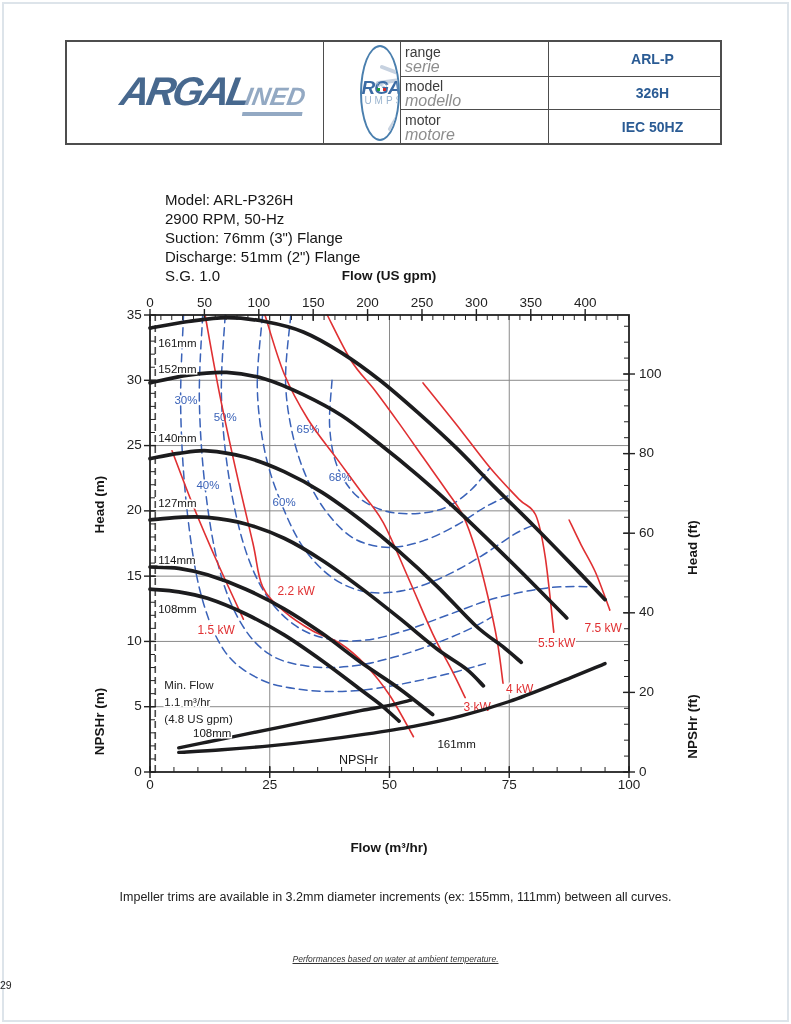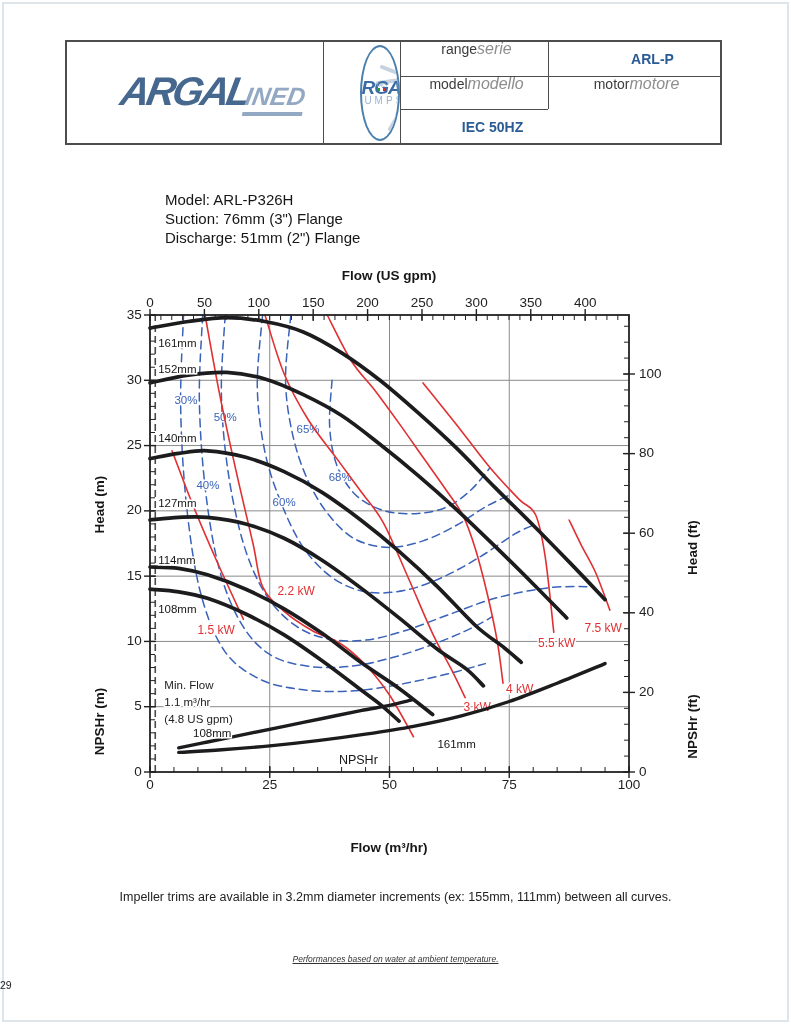--- a/index.html
+++ b/index.html
@@ -8,21 +8,21 @@
   .frame{position:absolute;inset:2px;border:2px solid #dde4ea;pointer-events:none;}
 
   
   #hdr{position:absolute;left:65px;top:40px;width:657px;height:105px;
        border:2px solid #4d4d4d;box-sizing:border-box;display:grid;
        grid-template-columns:256px 77px 148px auto;grid-template-rows:1fr 1fr 1fr;}
   .cell{border-left:1px solid #4d4d4d;border-top:1px solid #4d4d4d;box-sizing:border-box;
         display:flex;align-items:center;padding-left:36px;}
   .cell.noT{border-top:none;} .cell.noL{border-left:none;}
   .logo-cell{grid-row:1/4;justify-content:center;}
-  .lbl-cell{flex-direction:row;align-items:flex-start;justify-content:center;padding-left:4px;}
+  .lbl-cell{flex-direction:column;align-items:flex-start;justify-content:center;padding-left:4px;}
   .lbl-main{font-size:14px;color:#3c3c3c;line-height:15px;}
   .lbl-sub{font-size:16px;color:#8d8d8d;font-style:italic;line-height:13px;}
   .val-cell{justify-content:center;font-weight:bold;font-size:14px;color:#2a5b94;}
   .argal-logo{display:flex;align-items:baseline;transform:skewX(-10deg);}
   .argal-main{font-style:italic;font-weight:bold;font-size:40px;letter-spacing:-3px;color:#47688e;}
   .argal-sub{font-style:italic;font-weight:bold;font-size:25px;letter-spacing:0px;color:#93a9c3;
              border-bottom:4px solid #93a9c3;margin-left:-2px;padding-bottom:1px;}
   .badge-cell{grid-row:1/4;justify-content:center;}
   .badge{position:relative;width:92px;height:92px;border:2px solid #4a7fae;border-radius:50%;
          display:flex;flex-direction:column;align-items:center;justify-content:center;overflow:hidden;background:#fff;}
@@ -83,31 +83,34 @@
         <span class="badge-country">
           <span>ITALY</span><br>
           <span class="flag" style="background:#1e9e3c"></span><span class="flag" style="background:#fff"></span><span class="flag" style="background:#d22b2b"></span>
         </span>
       </div>
     </div>
     <div class="cell lbl-cell">
       <span class="lbl-main">model</span>
       <span class="lbl-sub">modello</span>
     </div>
+    <div class="cell val-cell">326H</div>
     <div class="cell lbl-cell">
       <span class="lbl-main">motor</span>
       <span class="lbl-sub">motore</span>
     </div>
     <div class="cell val-cell">IEC 50HZ</div>
   </div>
 
   <div id="info">
     <div>Model: ARL-P326H</div>
+    <div>2900 RPM, 50-Hz</div>
     <div>Suction: 76mm (3") Flange</div>
     <div>Discharge: 51mm (2") Flange</div>
+    <div>S.G. 1.0</div>
   </div>
 
   <div class="ax-title" style="left:289px;top:268px;width:200px;">Flow (US gpm)</div>
   <div class="ax-title" style="left:289px;top:828px;width:200px;margin-top:12px;">Flow (m³/hr)</div>
   <div class="ax-title vlabel" style="left:24px;top:497px;width:150px;">Head (m)</div>
   <div class="ax-title vlabel" style="left:44px;top:714px;width:110px;">NPSHr (m)</div>
   <div class="ax-title vlabel" style="left:637px;top:540px;width:110px;">Head (ft)</div>
   <div class="ax-title vlabel" style="left:637px;top:719px;width:110px;">NPSHr (ft)</div>
 
   <svg id="chart" width="660" height="600" style="position:absolute;left:80px;top:258px;">

